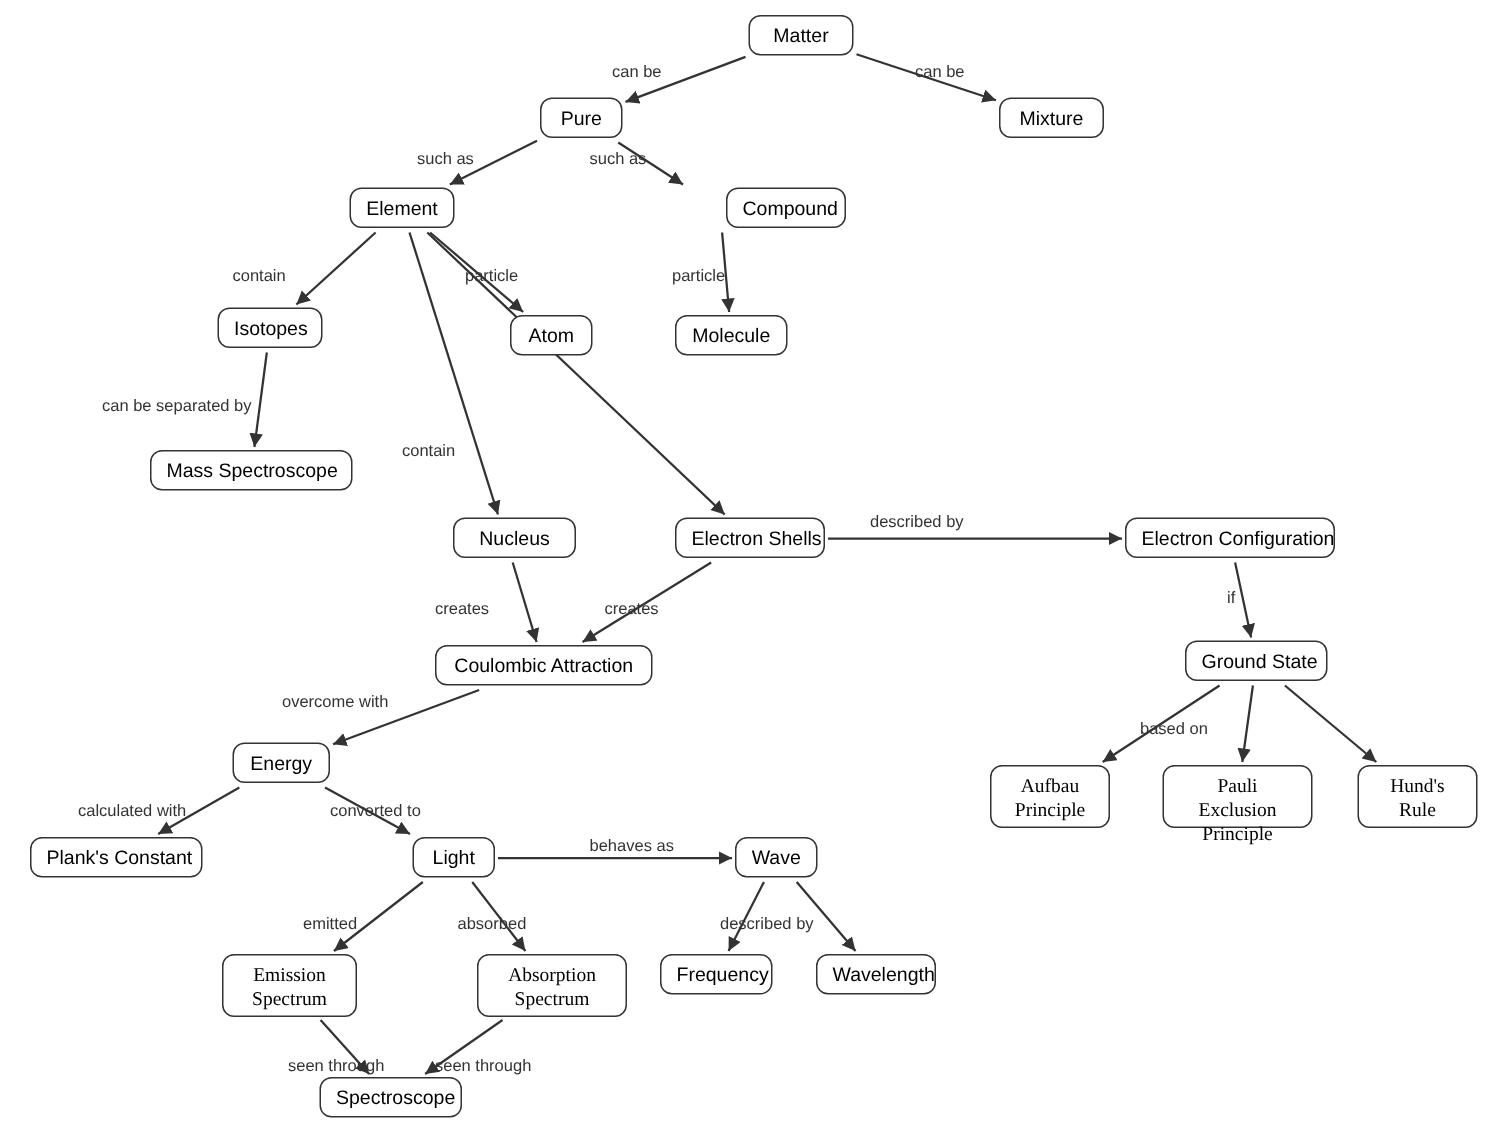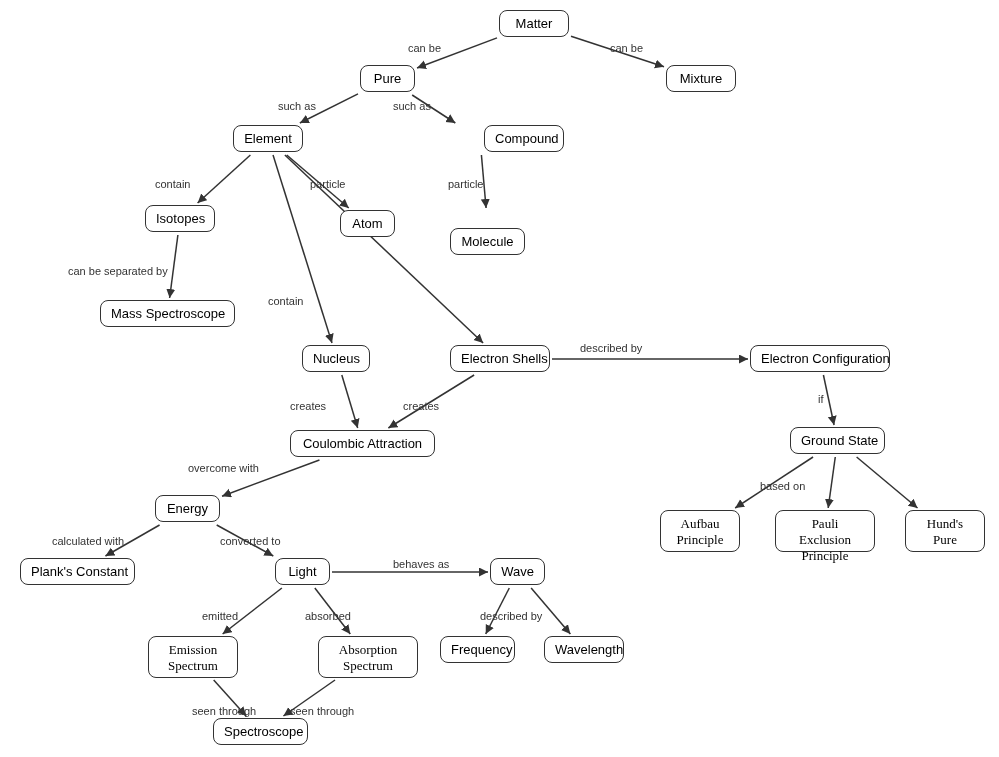--- a/index.html
+++ b/index.html
@@ -87,30 +87,30 @@
       <line x1="335.03333333333336" y1="680" x2="283.43333333333334" y2="716" stroke="#333" stroke-width="1.5" marker-end="url(#arrow)"></line>
     </svg>
   <div id="nodes-container">
       <div class="node" style="left: 499px; top: 10px; width: 70px;">Matter</div>
       <div class="node" style="left: 360px; top: 65px; width: 55px;">Pure</div>
       <div class="node" style="left: 666px; top: 65px; width: 70px;">Mixture</div>
       <div class="node" style="left: 233px; top: 125px; width: 70px;">Element</div>
       <div class="node" style="left: 440px; top: 125px; width: 80px; margin-left: 44px;">Compound</div>
       <div class="node" style="left: 145px; top: 205px; width: 70px;">Isotopes</div>
       <div class="node" style="left: 340px; top: 210px; width: 55px;">Atom</div>
-      <div class="node" style="left: 450px; top: 210px; width: 75px; margin-top: 18px;">Molecule</div>
+      <div class="node" style="left: 450px; top: 210px; width: 75px;">Molecule</div>
       <div class="node" style="left: 100px; top: 300px; width: 135px;">Mass Spectroscope</div>
-      <div class="node" style="left: 302px; top: 345px; width: 68px;">Nucleus</div>
+      <div class="node" style="left: 302px; top: 345px; width: 82px;">Nucleus</div>
       <div class="node" style="left: 450px; top: 345px; width: 100px;">Electron Shells</div>
       <div class="node" style="left: 750px; top: 345px; width: 140px;">Electron Configuration</div>
       <div class="node" style="left: 290px; top: 430px; width: 145px;">Coulombic Attraction</div>
       <div class="node" style="left: 790px; top: 427px; width: 95px;">Ground State</div>
       <div class="node multi" style="left: 660px; top: 510px; width: 80px; height: 42px;">Aufbau Principle</div>
       <div class="node multi" style="left: 775px; top: 510px; width: 100px; height: 42px;">Pauli Exclusion Principle</div>
-      <div class="node multi" style="left: 905px; top: 510px; width: 80px; height: 42px;">Hund's Pure</div>
+      <div class="node multi" style="left: 905px; top: 510px; width: 80px; height: 42px;">Hund's Rule</div>
       <div class="node" style="left: 155px; top: 495px; width: 65px;">Energy</div>
       <div class="node" style="left: 20px; top: 558px; width: 115px;">Plank's Constant</div>
       <div class="node" style="left: 275px; top: 558px; width: 55px;">Light</div>
       <div class="node" style="left: 490px; top: 558px; width: 55px;">Wave</div>
       <div class="node multi" style="left: 148px; top: 636px; width: 90px; height: 42px;">Emission Spectrum</div>
       <div class="node multi" style="left: 318px; top: 636px; width: 100px; height: 42px;">Absorption Spectrum</div>
       <div class="node" style="left: 440px; top: 636px; width: 75px;">Frequency</div>
       <div class="node" style="left: 544px; top: 636px; width: 80px;">Wavelength</div>
       <div class="node" style="left: 213px; top: 718px; width: 95px;">Spectroscope</div>
       <div class="edge-label" style="left: 408px; top: 42px;">can be</div>

